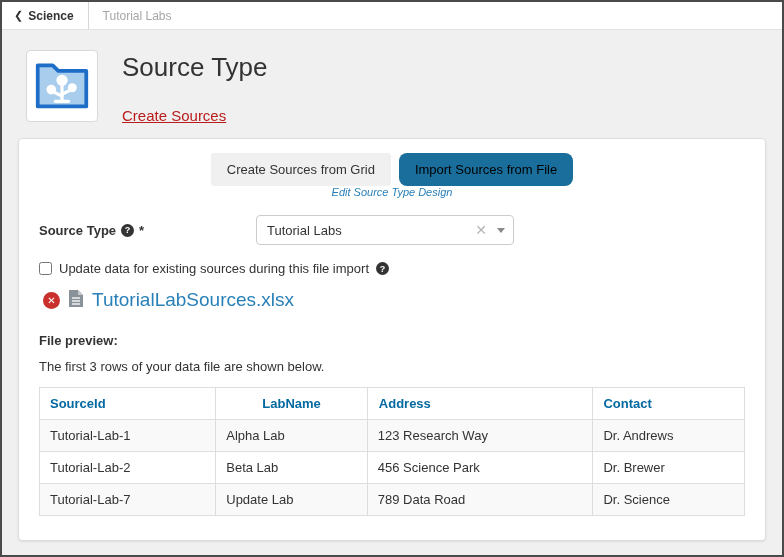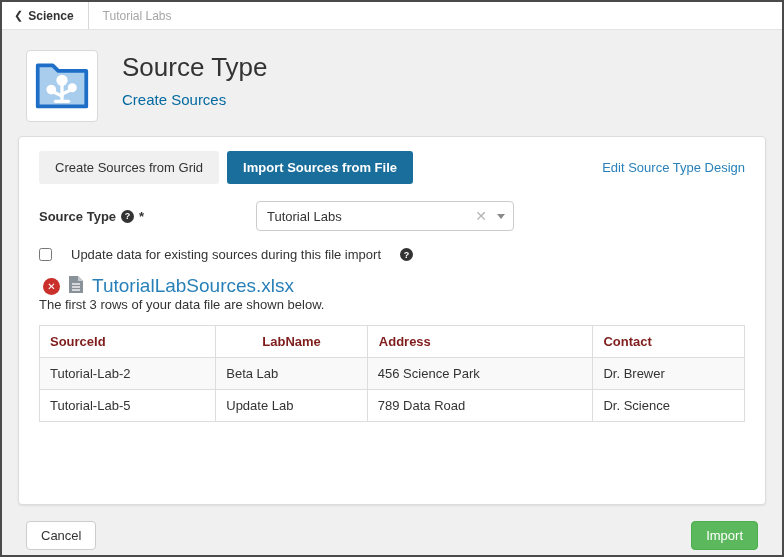--- a/index.html
+++ b/index.html
@@ -35,42 +35,42 @@
   
   .page { padding: 0 16px; }
   .header { display: flex; align-items: flex-start; padding: 20px 8px 14px 8px; }
   .icon-card {
     width: 72px; height: 72px;
     background: #fff; border: 1px solid #d9d9d9; border-radius: 4px;
     display: flex; align-items: center; justify-content: center;
   }
   .header-text { margin-left: 24px; padding-top: 2px; }
   .page-title { font-size: 26px; font-weight: 400; color: #333; }
-  .page-subtitle { font-size: 15px; color: #0369a1; margin-top: 8px; }
+  .page-subtitle { font-size: 15px; color: #b91c1c; margin-top: 24px; text-decoration: underline; }
   
   .panel {
     background: #fff;
     border: 1px solid #ddd;
     border-radius: 4px;
     box-shadow: 0 1px 2px rgba(0,0,0,0.08);
     padding: 14px 20px 24px 20px;
     min-height: 369px;
   }
-  .tabs-row { display: flex; align-items: center; justify-content: space-between; }
+  .tabs-row { display: flex; align-items: center; justify-content: space-between; flex-direction: column; }
   .tabs { display: flex; gap: 8px; }
   .tab {
     font-size: 13px;
     padding: 9px 16px;
     border: none; border-radius: 3px;
     background: #f0f0f0; color: #333;
     cursor: pointer;
     font-family: inherit;
   }
-  .tab.active { background: var(--active-tab, #1a6e9b); color: #ffffff; font-weight: bold; }
-  .edit-link { font-size: 13px; color: var(--link, #2980b9); text-decoration: none; cursor: pointer; }
+  .tab.active { background: var(--active-tab, #1a6e9b); color: #000000; font-weight: normal; border-radius: 8px; }
+  .edit-link { font-size: 11px; color: var(--link, #2980b9); text-decoration: none; cursor: pointer; font-style: italic; }
   
   .field-row { display: flex; align-items: center; margin-top: 17px; }
   .field-label { width: 217px; font-size: 13px; font-weight: bold; color: #333; display: flex; align-items: center; gap: 5px; }
   .required { font-weight: bold; color: #333; }
   .help-icon {
     display: inline-flex; align-items: center; justify-content: center;
     width: 13px; height: 13px; border-radius: 50%;
     background: #333; color: #fff;
     font-size: 9px; font-weight: bold;
     flex: 0 0 auto;
@@ -86,47 +86,47 @@
     cursor: pointer;
   }
   .select-controls { position: absolute; right: 8px; display: flex; align-items: center; gap: 10px; }
   .clear-x { color: #b5b5b5; font-size: 14px; line-height: 1; cursor: pointer; }
   .caret-down {
     width: 0; height: 0;
     border-left: 4px solid transparent; border-right: 4px solid transparent;
     border-top: 5px solid #8a8a8a;
     cursor: pointer;
   }
-  .checkbox-row { display: flex; align-items: center; gap: 19px; margin-top: 16px; font-size: 13px; color: #333; }
+  .checkbox-row { display: flex; align-items: center; gap: 7px; margin-top: 16px; font-size: 13px; color: #333; }
   .checkbox-row input { width: 13px; height: 13px; cursor: pointer; }
   .file-row { display: flex; align-items: center; gap: 9px; margin-top: 13px; margin-left: 4px; }
   .remove-icon {
     width: 17px; height: 17px; border-radius: 50%;
     background: var(--delete, #c9302c); color: #fff;
     display: inline-flex; align-items: center; justify-content: center;
     font-size: 10px; font-weight: bold;
     cursor: pointer;
   }
   .file-link { font-size: 19px; color: var(--link, #2980b9); text-decoration: none; cursor: pointer; }
   
   .preview-heading { font-size: 13px; font-weight: bold; margin-top: 22px; }
-  .preview-desc { font-size: 13px; color: #333; }
+  .preview-desc { font-size: 13px; margin-top: 11px; color: #333; }
   table.preview {
     width: 100%;
     border-collapse: collapse;
     margin-top: 13px;
     font-size: 13px;
   }
   table.preview th, table.preview td {
     border: 1px solid #ddd;
     padding: 8px 10px;
     text-align: left;
     font-weight: normal;
   }
-  table.preview th { font-weight: bold; color: #7f1d1d; background: #fff; }
+  table.preview th { font-weight: bold; color: #0369a1; background: #fff; }
   table.preview tbody tr:nth-child(odd) { background: #f9f9f9; }
   table.preview th:nth-child(1) { width: 25%; }
   table.preview th:nth-child(2) { width: 21.5%; text-align: center; }
   table.preview th:nth-child(3) { width: 32%; padding-left: 11px; }
   table.preview th:nth-child(4) { width: 21.5%; margin-top: 32px; }
   
   .footer { display: flex; justify-content: space-between; align-items: center; margin-top: 16px; padding: 0 8px; }
   .btn {
     font-size: 13px; font-family: inherit;
     padding: 6px 14px;
@@ -212,40 +212,47 @@
           <g stroke="#ffffff" stroke-width="1.3">
             <line x1="3" y1="8" x2="11" y2="8"></line>
             <line x1="3" y1="11" x2="11" y2="11"></line>
             <line x1="3" y1="14" x2="11" y2="14"></line>
           </g>
         </svg>
       </span>
       <a class="file-link">TutorialLabSources.xlsx</a>
     </div>
 
+    <div class="preview-heading">File preview:</div>
     <div class="preview-desc">The first 3 rows of your data file are shown below.</div>
 
     <table class="preview">
       <thead>
           <tr>
             <th>SourceId</th>
             <th>LabName</th>
             <th>Address</th>
             <th>Contact</th>
           </tr>
         </thead>
       <tbody>
           <tr>
+            <td>Tutorial-Lab-1</td>
+            <td>Alpha Lab</td>
+            <td>123 Research Way</td>
+            <td>Dr. Andrews</td>
+          </tr>
+          <tr>
             <td>Tutorial-Lab-2</td>
             <td>Beta Lab</td>
             <td>456 Science Park</td>
             <td>Dr. Brewer</td>
           </tr>
           <tr>
-            <td>Tutorial-Lab-5</td>
+            <td>Tutorial-Lab-7</td>
             <td>Update Lab</td>
             <td>789 Data Road</td>
             <td>Dr. Science</td>
           </tr>
         </tbody>
     </table>
   </div>
 
   <div class="footer">
     <button class="btn btn-cancel">Cancel</button>

